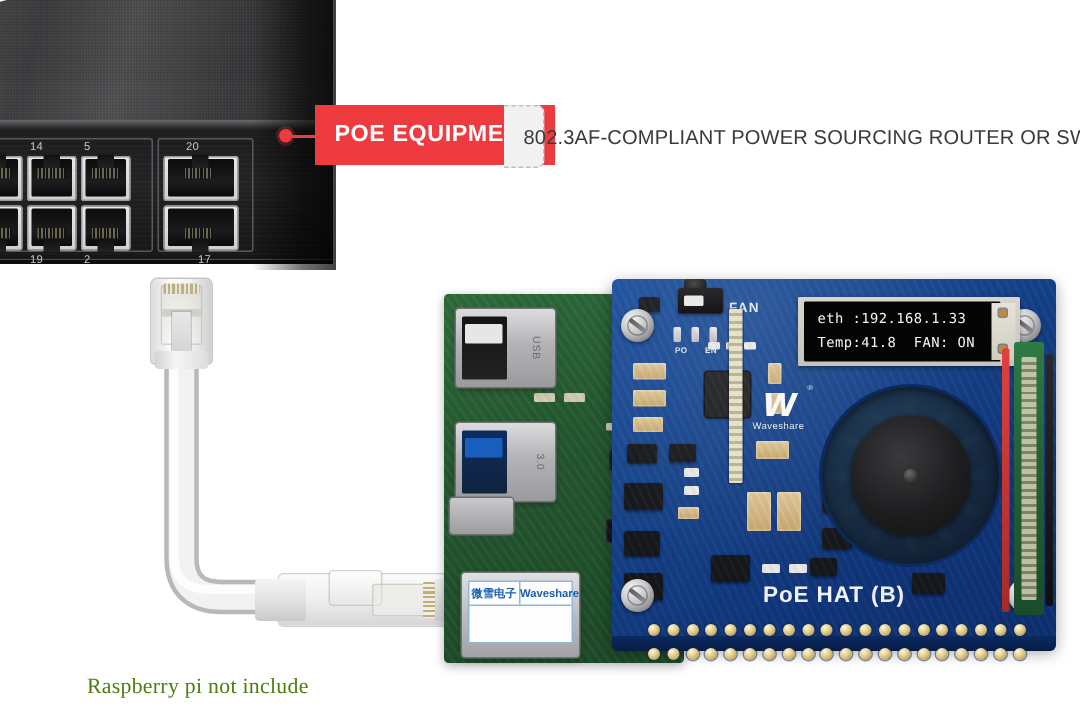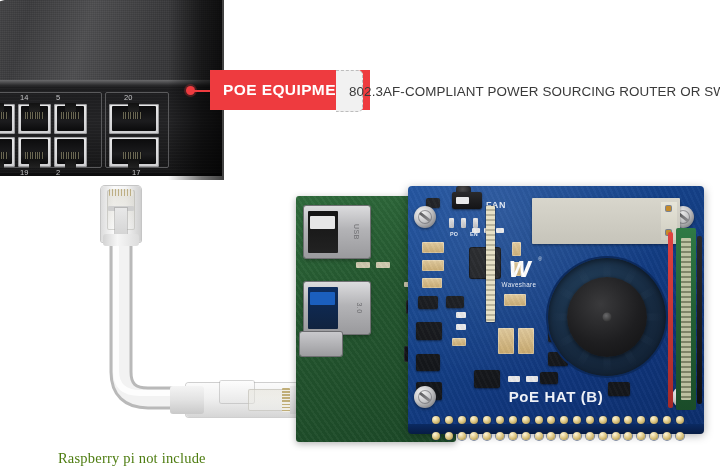--- a/index.html
+++ b/index.html
@@ -516,20 +516,28 @@
     <div class="label">USB</div>
   </div>
   <div class="usb blue" style="left:304px;top:282px;width:66px;height:52px;">
     <div class="cav"></div>
       <div class="tongue"></div>
     <div class="label">3.0</div>
   </div>
 
   <div class="pi-hdmi"></div>
 
+  <div class="eth-port">
+    <div class="eth-sticker">
+      <div class="row1">
+        <div class="cn">微雪电子</div>
+        <div class="ws">Waveshare</div>
+      </div>
+    </div>
+  </div>
 
   <div class="hat">
 
     <div class="hat-silk" style="left:78px;top:14px;font-size:9px;letter-spacing:.8px;">FAN</div>
     <div class="hat-silk" style="left:42px;top:45px;">PO</div>
     <div class="hat-silk" style="left:62px;top:45px;">EN</div>
 
     <div class="hat-led" style="left:41px;top:32px;width:5px;height:10px;background:linear-gradient(180deg,#e9e9ea,#bcbcbe);"></div>
     <div class="hat-led" style="left:53px;top:32px;width:5px;height:10px;background:linear-gradient(180deg,#e9e9ea,#bcbcbe);"></div>
     <div class="hat-led" style="left:65px;top:32px;width:5px;height:10px;background:linear-gradient(180deg,#e9e9ea,#bcbcbe);"></div>
@@ -596,20 +604,24 @@
     <div class="fan-blade" style="transform:translate(-50%,-50%) rotate(0deg);"></div>
     <div class="fan-blade" style="transform:translate(-50%,-50%) rotate(30deg);"></div>
     <div class="fan-blade" style="transform:translate(-50%,-50%) rotate(60deg);"></div>
     <div class="fan-blade" style="transform:translate(-50%,-50%) rotate(90deg);"></div>
     <div class="fan-blade" style="transform:translate(-50%,-50%) rotate(120deg);"></div>
     <div class="fan-blade" style="transform:translate(-50%,-50%) rotate(150deg);"></div>
     <div class="fan-hub"></div>
   </div>
 
   <div class="oled">
+    <div class="glass">
+      <div class="line">eth :192.168.1.33</div>
+      <div class="line">Temp:41.8  FAN: ON</div>
+    </div>
     <div class="flex">
       <div class="pad" style="left:5px;top:4px;"></div>
       <div class="pad" style="left:5px;top:28px;"></div>
     </div>
   </div>
 
   <div class="hdr-pads">
     <div class="hdr-row">
       <div class="pad"></div>
         <div class="pad"></div>

